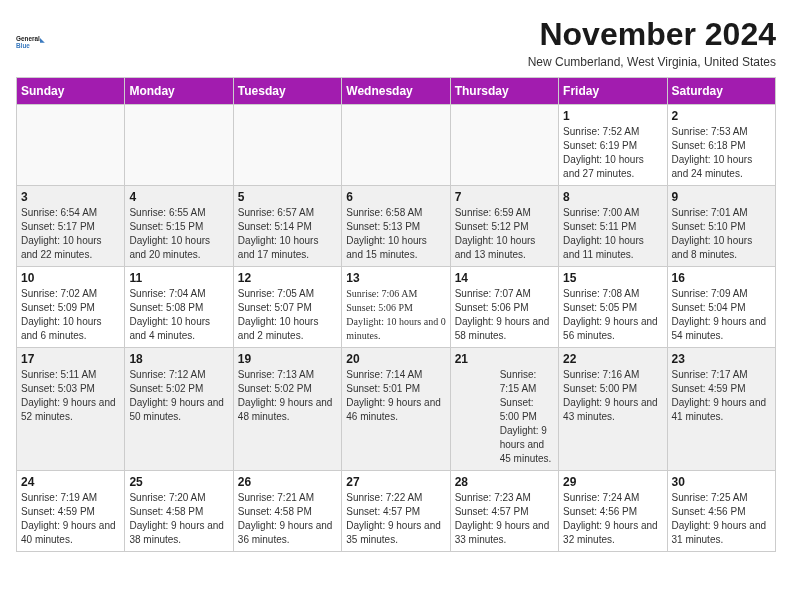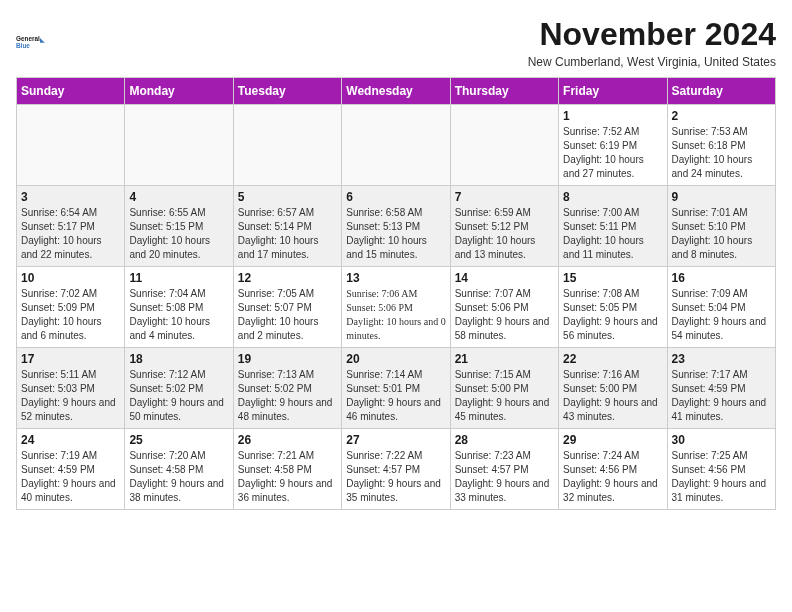--- a/index.html
+++ b/index.html
@@ -238,21 +238,21 @@
 Daylight: 9 hours and 48 minutes.</div>
         </td>
         <td>
           <span class="day-num">20</span>
           <div class="day-info" style="white-space: pre-line;">Sunrise: 7:14 AM
 Sunset: 5:01 PM
 Daylight: 9 hours and 46 minutes.</div>
         </td>
         <td>
           <span class="day-num">21</span>
-          <div class="day-info" style="white-space: pre-line;">Sunrise: 7:15 AM
+          <div class="day-info" style="white-space: pre-line; margin-left: 45px;">Sunrise: 7:15 AM
 Sunset: 5:00 PM
 Daylight: 9 hours and 45 minutes.</div>
         </td>
         <td>
           <span class="day-num">22</span>
           <div class="day-info" style="white-space: pre-line;">Sunrise: 7:16 AM
 Sunset: 5:00 PM
 Daylight: 9 hours and 43 minutes.</div>
         </td>
         <td>

